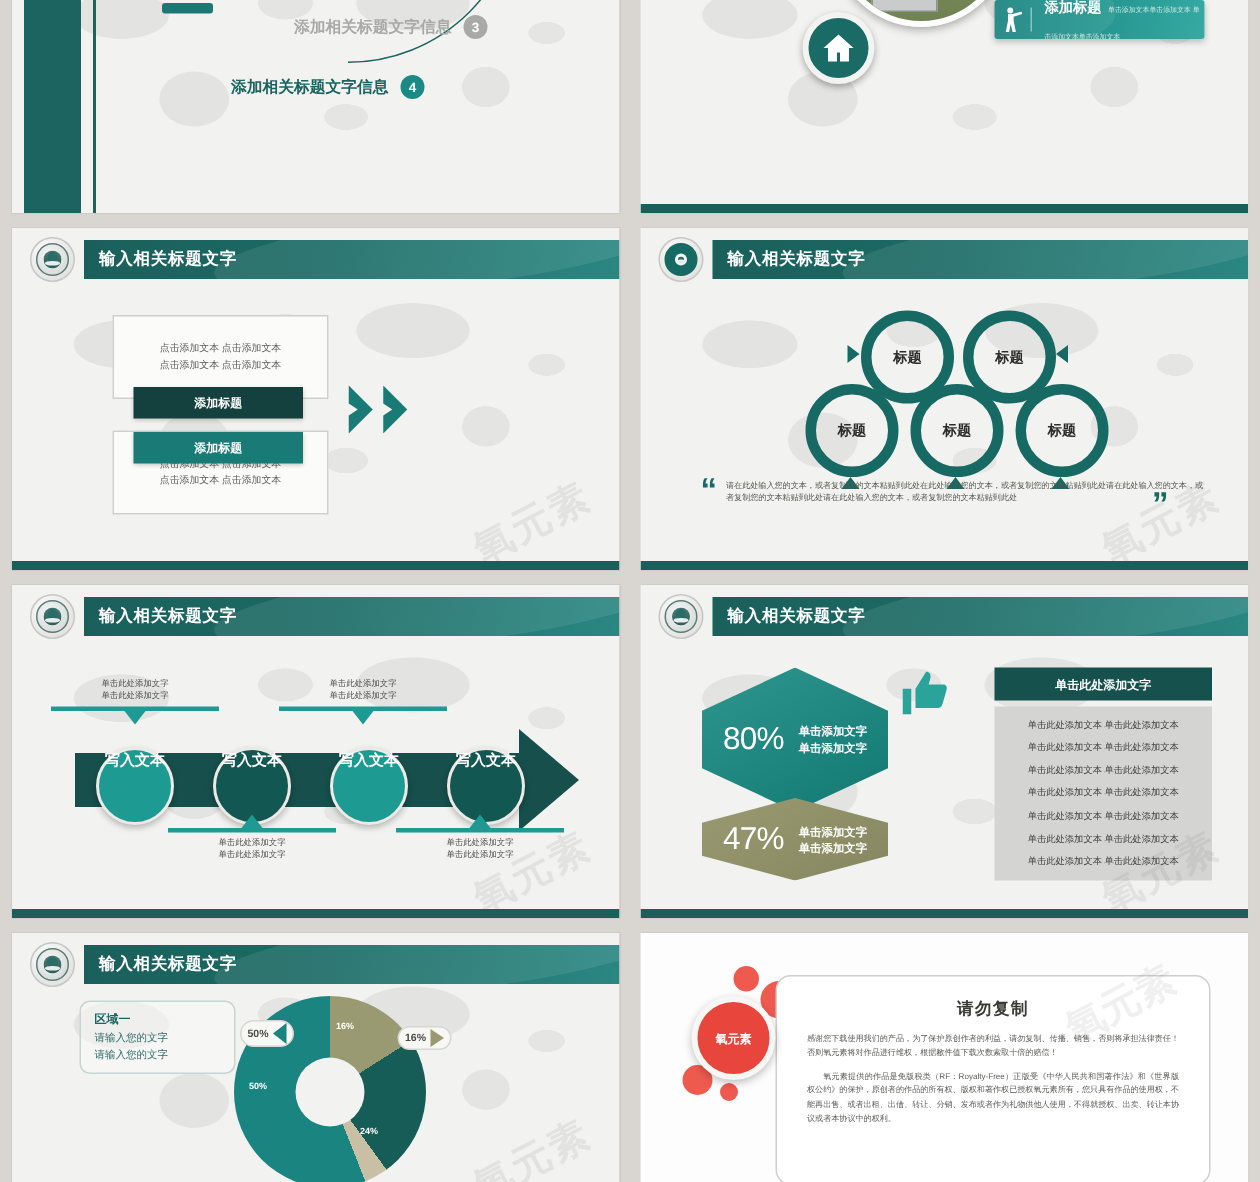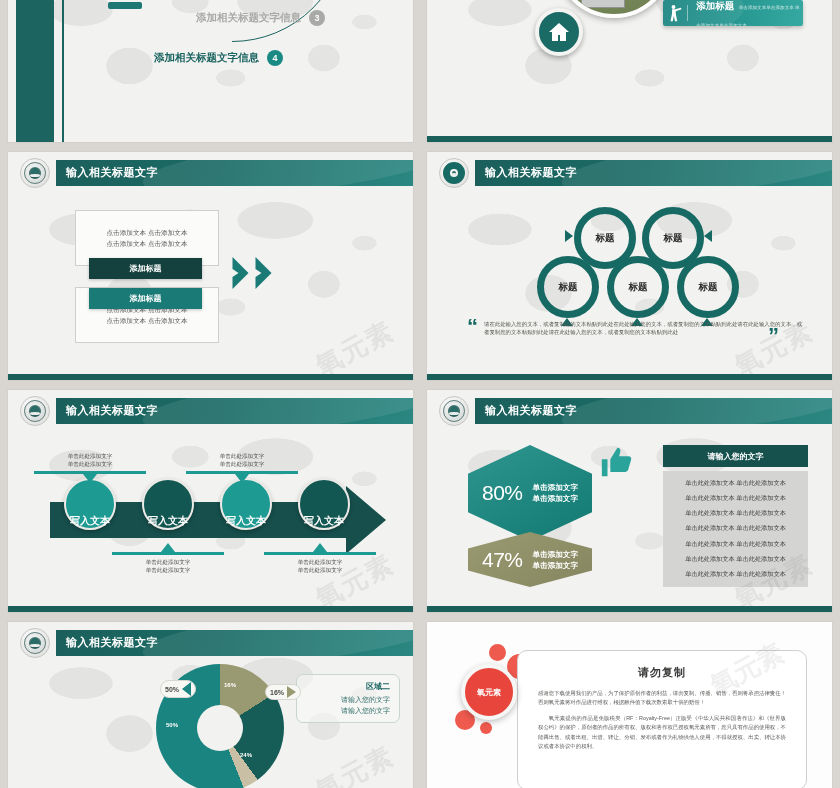--- a/index.html
+++ b/index.html
@@ -223,23 +223,23 @@
     background:#164f4c;
   }
   #s5 .head{
     position:absolute; left:338px; top:96px;
     width:0;height:0;
     border-top:34px solid transparent;
     border-bottom:34px solid transparent;
     border-left:40px solid #164f4c;
   }
   #s5 .node{
-    position:absolute; top:88px; width:52px; height:52px;
+    position:absolute; top:108px; width:52px; height:52px;
     border-radius:50%; border:2px solid #eceae6;
-    display:flex; align-items:flex-end; justify-content:center;
+    display:flex; align-items:flex-start; justify-content:center;
     color:#fff; font-size:10px; font-weight:bold;
     box-shadow:0 2px 4px rgba(0,0,0,.25);
   }
   #s5 .n-a{ left:56px;  background:#1d9a92; }
   #s5 .n-b{ left:134px; background:#135753; }
   #s5 .n-c{ left:212px; background:#1d9a92; }
   #s5 .n-d{ left:290px; background:#135753; }
   #s5 .cap{ position:absolute; width:112px; text-align:center; }
   #s5 .cap p{ font-size:5.6px; color:#4d4d4b; line-height:8px; }
   #s5 .cap .bar{
@@ -579,21 +579,21 @@
       <span class="ht" style="white-space:pre-line;">单击添加文字
 单击添加文字</span>
     </div>
 
     <div class="thumb">
       <svg viewBox="0 0 24 24">
           <path d="M2 10h4v12H2zM8 10l5-8c1.6 0 2.4 1.2 2 3l-.8 3H21c1.2 0 2 1 1.7 2.2l-2 7c-.2 1-1 1.8-2 1.8H8z"></path>
         </svg>
     </div>
 
-    <div class="panel-h">请输入您的文字</div>
+    <div class="panel-h">单击此处添加文字</div>
     <div class="panel-b">
       <p>单击此处添加文本 单击此处添加文本</p>
       <p>单击此处添加文本 单击此处添加文本</p>
       <p>单击此处添加文本 单击此处添加文本</p>
       <p>单击此处添加文本 单击此处添加文本</p>
       <p>单击此处添加文本 单击此处添加文本</p>
       <p>单击此处添加文本 单击此处添加文本</p>
       <p>单击此处添加文本 单击此处添加文本</p>
     </div>
 
@@ -611,30 +611,30 @@
         </div>
     </div>
 
     <div class="donut">
       <div class="dl" style="left:10px;top:58px;">50%</div>
       <div class="dl" style="left:68px;top:18px;">16%</div>
       <div class="dl" style="left:84px;top:88px;">24%</div>
       <div class="hole"></div>
     </div>
 
+    <div class="card c-left">
+      <div class="t">区域一</div>
+      <p style="white-space:pre-line;">请输入您的文字
+请输入您的文字</p>
+    </div>
     <div class="chip ch-left">
       <span>50%</span>
       <span class="wedge"></span>
     </div>
 
-    <div class="card c-right">
-      <div class="t">区域二</div>
-      <p style="white-space:pre-line;">请输入您的文字
-请输入您的文字</p>
-    </div>
     <div class="chip ch-right">
       <span>16%</span>
       <span class="wedge"></span>
     </div>
 
     <div class="wm">氧元素</div>
   </div>
 
   <div class="slide" id="s8" style="left:427px;top:622px;width:405px;height:180px;">
 

